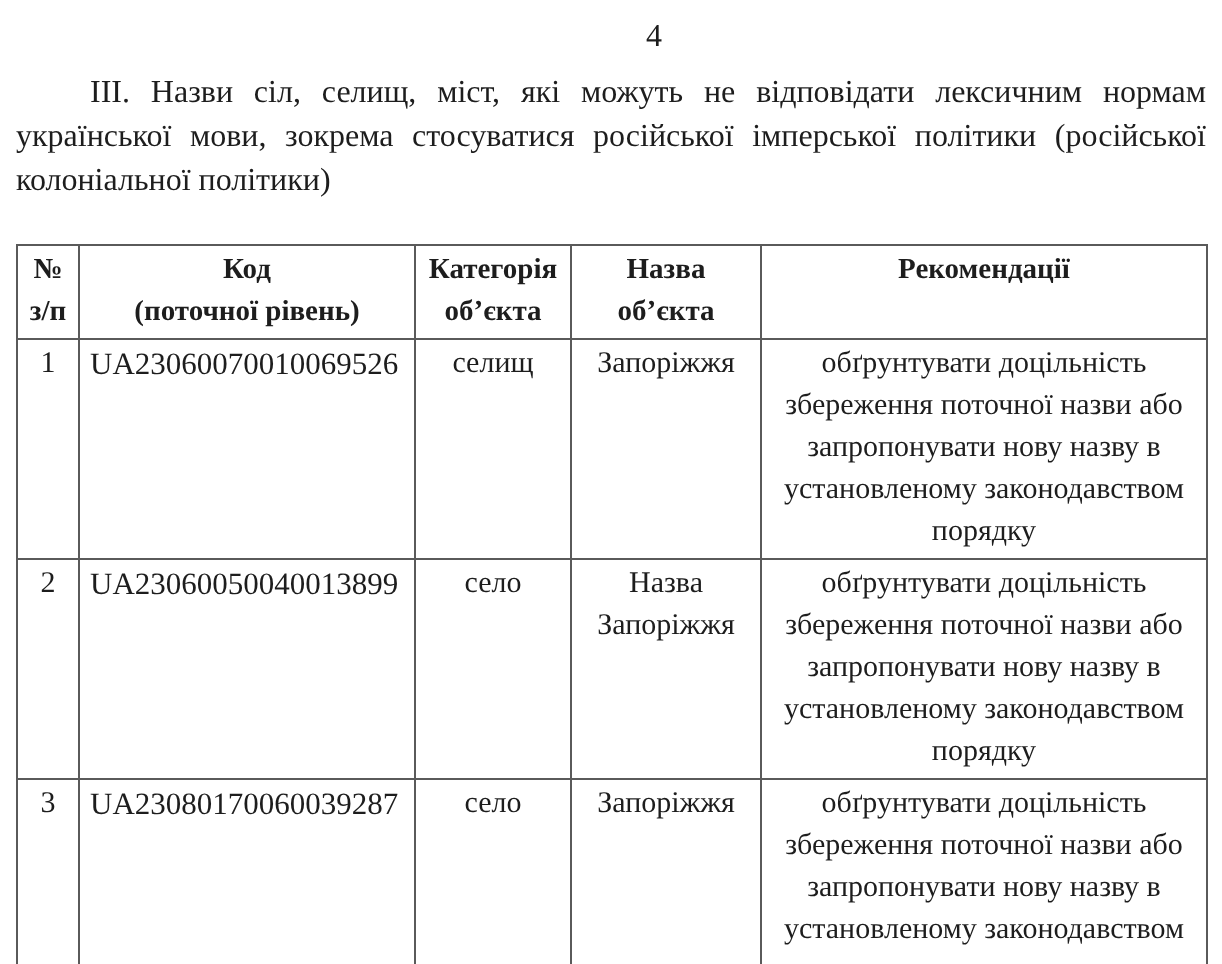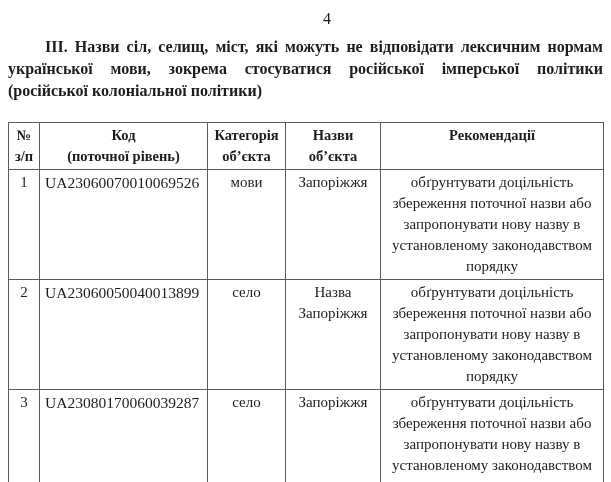--- a/index.html
+++ b/index.html
@@ -24,21 +24,21 @@
     text-align: center;
     font-size: 16px;
     line-height: 20px;
   }
   .heading {
     position: absolute;
     top: 36px;
     left: 8px;
     width: 595px;
     font-size: 16px;
-    font-weight: bold;
+    font-weight: normal;
     line-height: 22px;
     text-align: justify;
     text-indent: 37px;
   }
   table.doc-table {
     position: absolute;
     top: 122px;
     left: 8px;
     width: 595px;
     border-collapse: collapse;
@@ -89,29 +89,29 @@
       <col style="width:223px">
     </colgroup>
     <tbody>
       <tr class="row-header">
         <th>№
 з/п</th>
         <th>Код
 (поточної рівень)</th>
         <th>Категорія
 об’єкта</th>
-        <th>Назви
+        <th>Назва
 об’єкта</th>
         <th>Рекомендації</th>
       </tr>
 
       <tr class="row-data-1">
         <td class="cell-num">1</td>
         <td class="cell-code">UA23060070010069526</td>
-        <td class="cell-category">мови</td>
+        <td class="cell-category">селищ</td>
         <td class="cell-name">Запоріжжя</td>
         <td class="cell-recommendations">обґрунтувати доцільність збереження поточної назви або запропонувати нову назву в установленому законодавством порядку</td>
       </tr>
 
       <tr class="row-data-2">
         <td class="cell-num">2</td>
         <td class="cell-code">UA23060050040013899</td>
         <td class="cell-category">село</td>
         <td class="cell-name">Назва Запоріжжя</td>
         <td class="cell-recommendations">обґрунтувати доцільність збереження поточної назви або запропонувати нову назву в установленому законодавством порядку</td>

